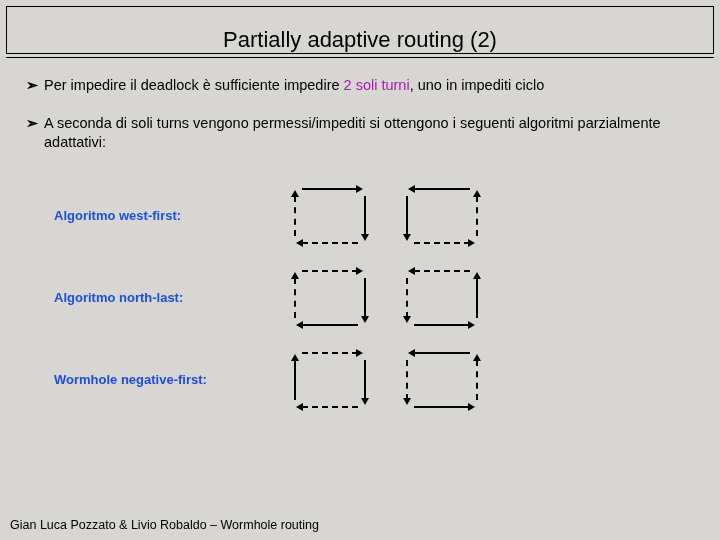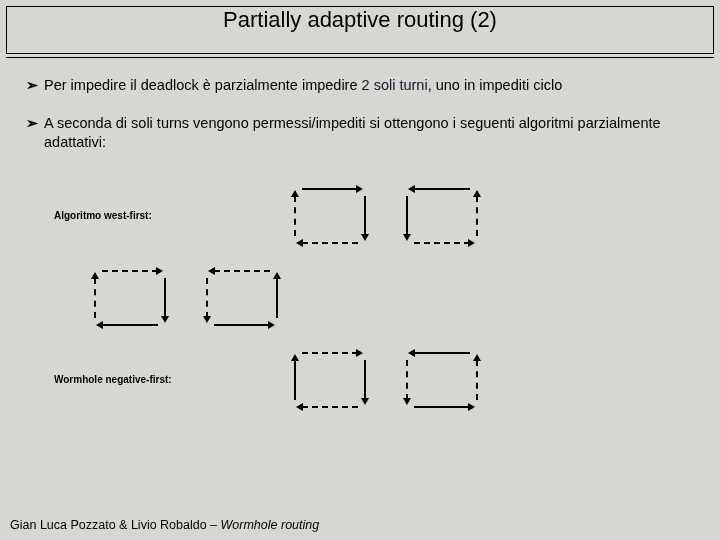--- a/index.html
+++ b/index.html
@@ -1,54 +1,54 @@
 <!DOCTYPE html>
 <html><head>
 <meta charset="utf-8">
 <style>
   html,body{margin:0;padding:0}
   body{width:720px;height:540px;background:#d7d6d3;font-family:Arial,Helvetica,sans-serif;position:relative;box-sizing:border-box}
-  .title-box{margin:6px 6px 0 6px;border:1px solid #000;background:#d7d6d3;height:46px;display:flex;align-items:flex-start;justify-content:center}
+  .title-box{margin:6px 6px 0 6px;border:1px solid #000;background:#d7d6d3;height:46px;display:flex;align-items:flex-end;justify-content:center}
   .title-box span{font-size:22px;color:#000}
   .divider{height:1px;background:#000;margin:3px 6px 0 6px}
   .content{padding:18px 22px 0 26px}
   .bullet{display:flex;margin-bottom:18px;font-size:14.5px;color:#000;line-height:1.35}
   .bullet .mark{flex:0 0 18px;font-weight:bold}
-  .red{color:#0f172a}
+  .red{color:#a21caf}
   .algos{margin-left:28px;margin-top:22px}
   .algo-row{display:flex;align-items:center;height:82px}
-  .algo-label{width:200px;font-size:10px;font-weight:bold;color:#000000}
+  .algo-label{width:200px;font-size:13px;font-weight:bold;color:#1d4ed8}
   .dia-pair{display:flex;gap:40px;margin-left:40px}
   .dia{width:72px;height:56px;position:relative}
   .seg{position:absolute;background:#000}
   .seg.dash-h{background:none;border-top:2px dashed #000;height:0}
   .seg.dash-v{background:none;border-left:2px dashed #000;width:0}
   
   .ar{position:absolute;width:0;height:0}
   .ar.l{border-top:4px solid transparent;border-bottom:4px solid transparent;border-right:7px solid #000}
   .ar.r{border-top:4px solid transparent;border-bottom:4px solid transparent;border-left:7px solid #000}
   .ar.u{border-left:4px solid transparent;border-right:4px solid transparent;border-bottom:7px solid #000}
   .ar.d{border-left:4px solid transparent;border-right:4px solid transparent;border-top:7px solid #000}
   .footer{position:absolute;bottom:8px;left:10px;font-size:12.5px;color:#000}
-  .footer .em{font-style:italic}
+  .footer .em{}
 </style>
 </head>
 <body>
 
 <div class="title-box">
   <span>Partially adaptive routing (2)</span>
 </div>
 <div class="divider"></div>
 
 <div class="content">
 
   <div class="bullet">
     <span class="mark">➢</span>
     <span>
-      <span>Per impedire il deadlock è parzialmente impedire </span><span class="red">2 soli turni</span><span>, uno in impediti ciclo</span>
+      <span>Per impedire il deadlock è sufficiente impedire </span><span class="red">2 soli turni</span><span>, uno in impediti ciclo</span>
     </span>
   </div>
 
   <div class="bullet">
     <span class="mark">➢</span>
     <span>A seconda di soli turns vengono permessi/impediti si ottengono i seguenti algoritmi parzialmente adattativi:</span>
   </div>
 
   <div class="algos">
 
@@ -74,20 +74,21 @@
             <div class="ar u" style="top:2px;right:-3px"></div>
           <div class="seg dash-h" style="bottom:0;left:8px;width:56px"></div>
             <div class="ar r" style="bottom:-3px;left:62px"></div>
           <div class="seg" style="top:8px;left:0;width:2px;height:40px"></div>
             <div class="ar d" style="top:46px;left:-3px"></div>
         </div>
       </div>
     </div>
 
     <div class="algo-row">
+      <div class="algo-label">Algoritmo north-last:</div>
       <div class="dia-pair">
         <div class="dia">
           <div class="seg dash-h" style="top:0;left:8px;width:56px"></div>
             <div class="ar r" style="top:-3px;left:62px"></div>
           <div class="seg" style="top:8px;right:0;width:2px;height:40px"></div>
             <div class="ar d" style="top:46px;right:-3px"></div>
           <div class="seg" style="bottom:0;left:8px;width:56px;height:2px"></div>
             <div class="ar l" style="bottom:-3px;left:2px"></div>
           <div class="seg dash-v" style="top:8px;left:0;height:40px"></div>
             <div class="ar u" style="top:2px;left:-3px"></div>

